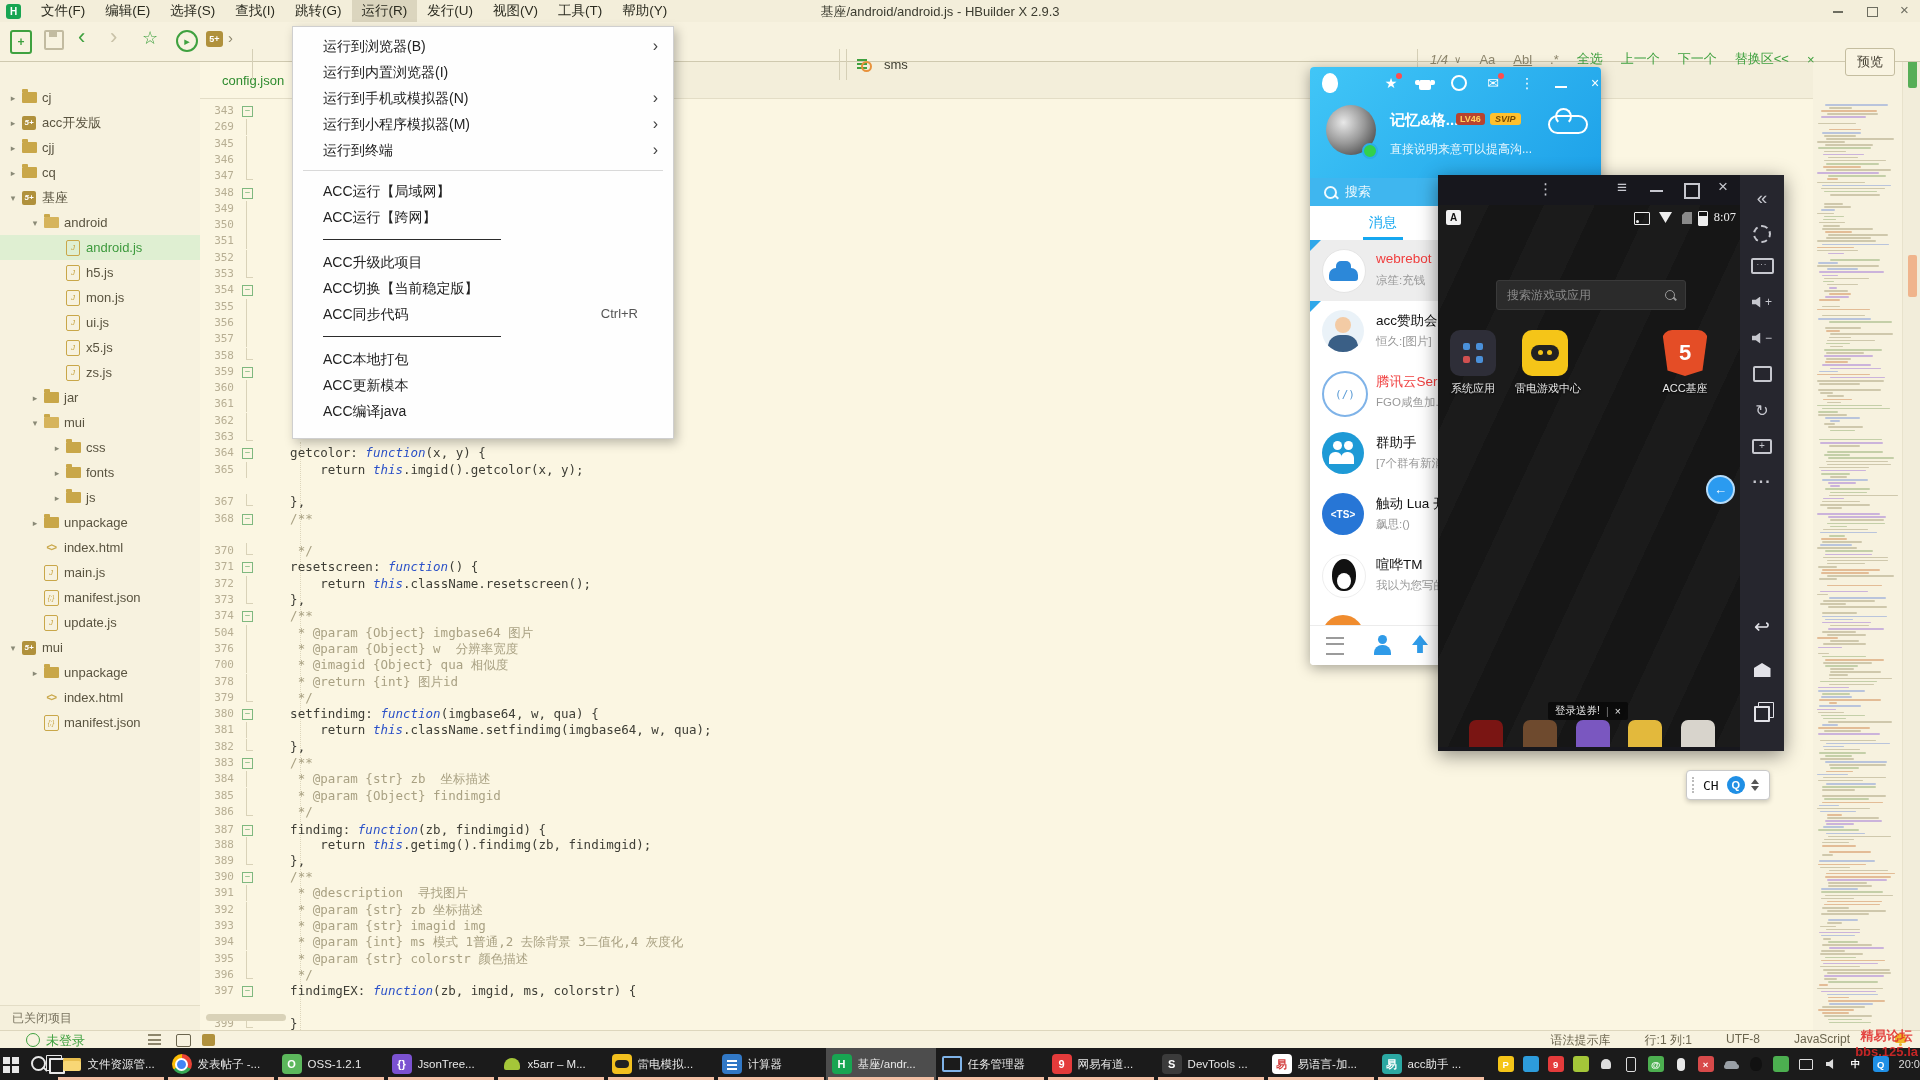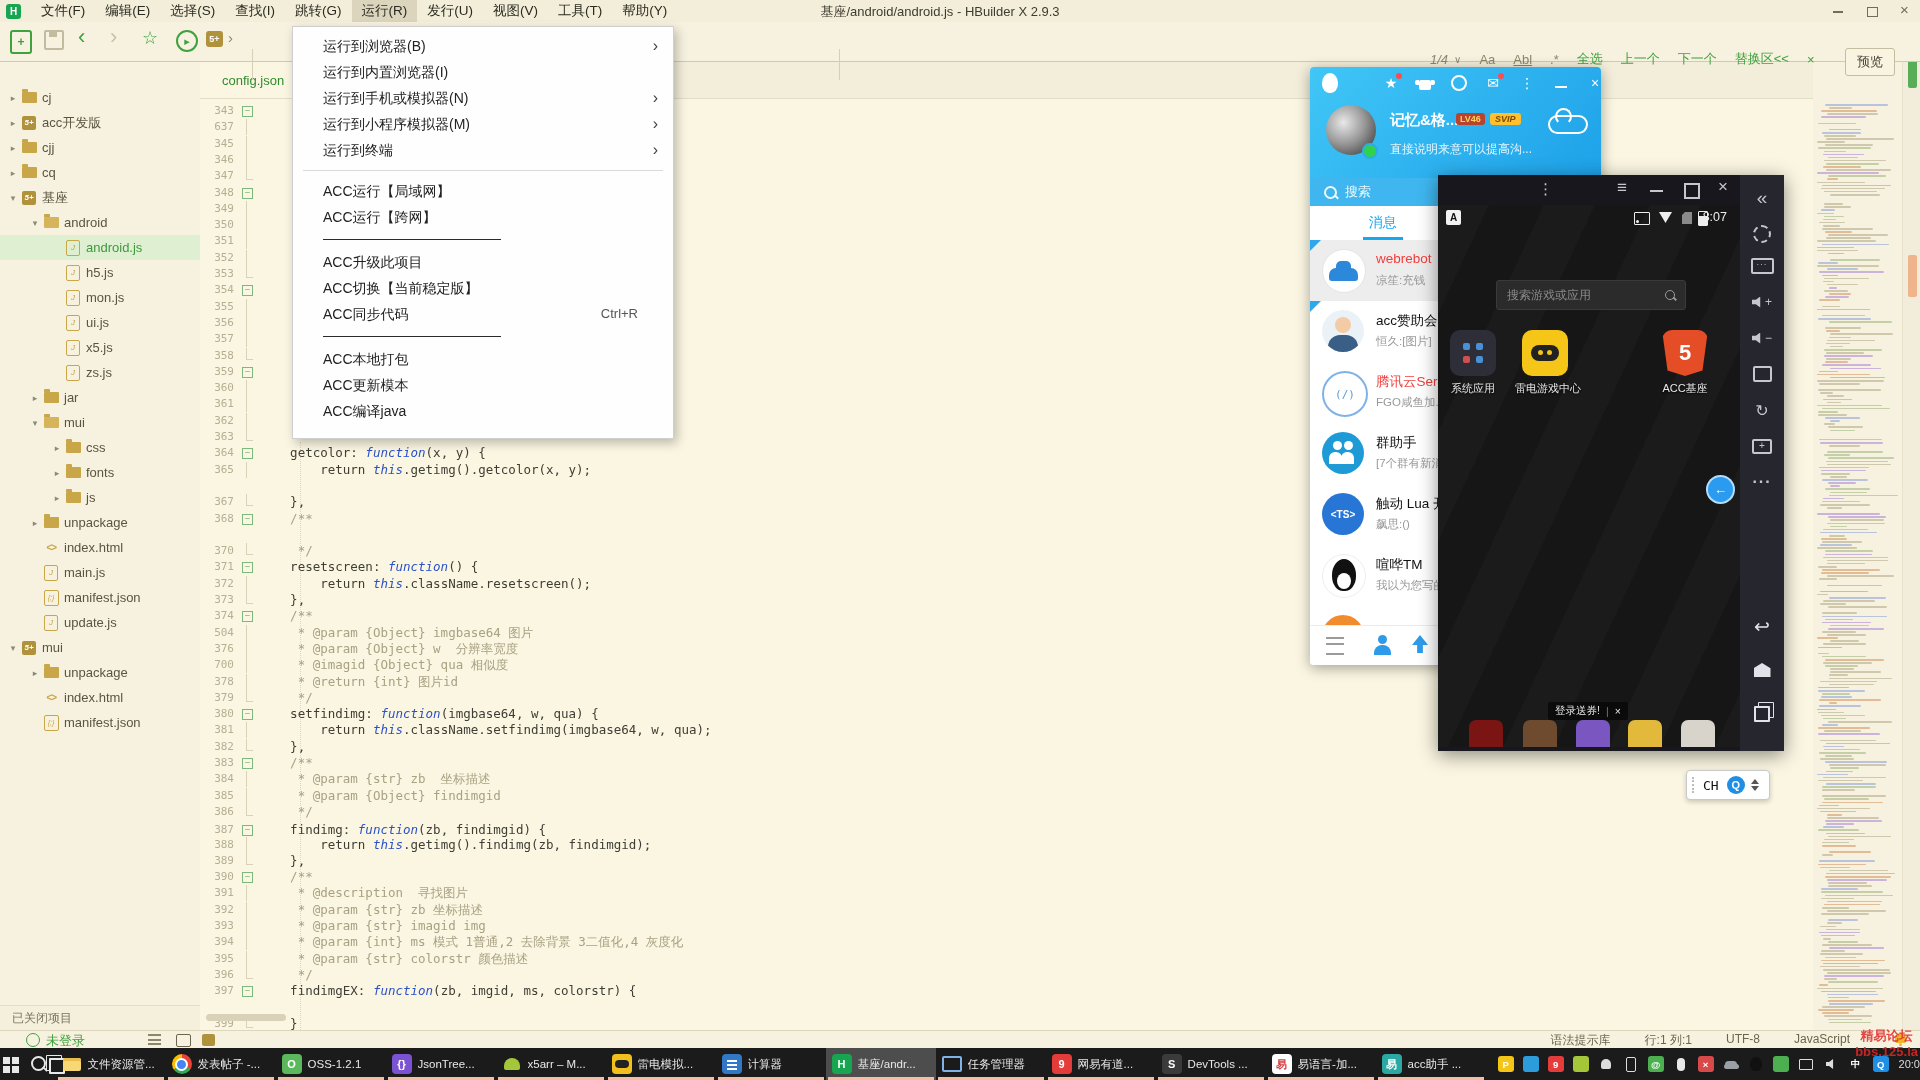--- a/index.html
+++ b/index.html
@@ -172,21 +172,21 @@
   .emu-max{position:absolute;left:246px;top:8px;width:12px;height:12px;border:2px solid #C6C7CE;}
   .emu-close{position:absolute;left:280px;top:2px;font-size:17px;color:#C6C7CE;}
   .emu-screen{position:absolute;left:0;top:30px;width:302px;height:542px;background:#161616 repeating-linear-gradient(115deg,rgba(255,255,255,.025) 0 46px,transparent 46px 96px);overflow:hidden;}
   .emu-status{position:absolute;left:0;top:0;width:302px;height:26px;color:#EDEDED;font-size:12.5px;}
   .es-a{position:absolute;left:8px;top:5px;width:15px;height:15px;background:#F2F2F2;border-radius:2px;color:#111;font-size:10px;font-weight:bold;display:flex;align-items:center;justify-content:center;}
   .es-cast{position:absolute;right:90px;top:7px;width:14px;height:11px;border:1.5px solid #EDEDED;border-radius:1px;}
   .es-cast::after{content:"";position:absolute;left:1px;bottom:1px;width:3px;height:3px;background:#EDEDED;border-radius:50%;}
   .es-wifi{position:absolute;right:68px;top:7px;width:13px;height:11px;background:#EDEDED;clip-path:polygon(50% 100%,0 0,100% 0);}
   .es-sim{position:absolute;right:48px;top:7px;width:10px;height:12px;background:#8a8a8a;clip-path:polygon(30% 0,100% 0,100% 100%,0 100%,0 25%);}
   .es-batt{position:absolute;right:32px;top:6px;width:8px;height:13px;border:1.5px solid #EDEDED;border-radius:1px;background:linear-gradient(to top,#EDEDED 70%,transparent 70%);}
-  .es-time{position:absolute;right:13px;top:5px;}
+  .es-time{position:absolute;right:4px;top:5px;font-family:Liberation Serif, serif;}
   .emu-search{position:absolute;left:58px;top:75px;width:188px;height:28px;background:#2B2B2B;border:1px solid #3A3A3A;border-radius:3px;display:flex;align-items:center;color:#8A8A8A;font-size:12px;}
   .emu-search .txt{margin-left:10px;}
   .emu-search .mag{position:absolute;right:10px;width:8px;height:8px;border:1.5px solid #9a9a9a;border-radius:50%;}
   .emu-search .mag::after{content:"";position:absolute;left:7px;top:7px;width:4px;height:1.5px;background:#9a9a9a;transform:rotate(45deg);}
   .emu-app{position:absolute;width:60px;text-align:center;}
   .emu-app .eico{width:46px;height:46px;border-radius:10px;margin:0 auto;position:relative;}
   .emu-app .elabel{margin-top:5px;font-size:11px;color:#E8E8E8;text-shadow:0 1px 2px #000;white-space:nowrap;}
   .eico-system{background:#2E2E38;}
   .eico-system::before{content:"";position:absolute;left:13px;top:13px;width:7px;height:7px;border-radius:2px;background:#4A90D9;box-shadow:13px 0 0 #4A90D9,0 13px 0 #D05050,13px 13px 0 #4A90D9;}
   .eico-game-center{background:#F5C518;}
@@ -293,20 +293,24 @@
   <div class="toolbar">
     <span class="tb-ico tb-new">+</span>
     <span class="tb-ico tb-save"></span>
     <span class="tb-ico tb-back">‹</span>
     <span class="tb-ico tb-fwd">›</span>
     <span class="tb-ico tb-star">☆</span>
     <span class="tb-ico tb-run">▸</span>
     <span class="tb-ico tb-dev5">5+</span>
     <span class="tb-ico tb-devcaret">›</span>
     <div class="find-box-l"></div>
+    <div class="find-box-r">
+      <span class="f-ico"></span>
+      <input class="find-input" value="sms" style="">
+    </div>
     <div class="find-ctrls">
       <span class="fc-count">1/4</span>
       <span class="fc-caret">∨</span>
       <span class="fc-grey">Aa</span>
       <span class="fc-grey fc-underl">Abl</span>
       <span class="fc-grey">.*</span>
       <span class="fc-green">全选</span>
       <span class="fc-green">上一个</span>
       <span class="fc-green">下一个</span>
       <span class="fc-green">替换区&lt;&lt;</span>
@@ -503,42 +507,42 @@
     <div class="side-footer">已关闭项目</div>
   </div>
 
   <div class="editor">
     <div class="tabbar">
       <div class="tab">config.json</div>
     </div>
     <div class="indent-guide"></div>
     <div class="code-lines">
         <div class="cl" style="top: 41px;"><span class="ln">343</span><span class="fold"><i class="fold-box" style="display: block;">−</i></span></div>
-        <div class="cl" style="top: 57.3px;"><span class="ln">637</span><span class="fold"><i class="fold-bar" style="display: block;"></i></span></div>
+        <div class="cl" style="top: 57.3px;"><span class="ln">269</span><span class="fold"><i class="fold-bar" style="display: block;"></i></span></div>
         <div class="cl" style="top: 73.6px;"><span class="ln">345</span><span class="fold"><i class="fold-bar" style="display: block;"></i></span></div>
         <div class="cl" style="top: 89.9px;"><span class="ln">346</span><span class="fold"><i class="fold-bar" style="display: block;"></i></span></div>
         <div class="cl" style="top: 106.2px;"><span class="ln">347</span><span class="fold"><i class="fold-tick" style="display: block;"></i></span></div>
         <div class="cl" style="top: 122.5px;"><span class="ln">348</span><span class="fold"><i class="fold-box" style="display: block;">−</i></span></div>
         <div class="cl" style="top: 138.8px;"><span class="ln">349</span><span class="fold"><i class="fold-bar" style="display: block;"></i></span></div>
         <div class="cl" style="top: 155.1px;"><span class="ln">350</span><span class="fold"><i class="fold-bar" style="display: block;"></i></span></div>
         <div class="cl" style="top: 171.4px;"><span class="ln">351</span><span class="fold"><i class="fold-bar" style="display: block;"></i></span></div>
         <div class="cl" style="top: 187.7px;"><span class="ln">352</span><span class="fold"><i class="fold-bar" style="display: block;"></i></span></div>
         <div class="cl" style="top: 204px;"><span class="ln">353</span><span class="fold"><i class="fold-tick" style="display: block;"></i></span></div>
         <div class="cl" style="top: 220.3px;"><span class="ln">354</span><span class="fold"><i class="fold-box" style="display: block;">−</i></span></div>
         <div class="cl" style="top: 236.6px;"><span class="ln">355</span><span class="fold"><i class="fold-bar" style="display: block;"></i></span></div>
         <div class="cl" style="top: 252.9px;"><span class="ln">356</span><span class="fold"><i class="fold-bar" style="display: block;"></i></span></div>
         <div class="cl" style="top: 269.2px;"><span class="ln">357</span><span class="fold"><i class="fold-bar" style="display: block;"></i></span></div>
         <div class="cl" style="top: 285.5px;"><span class="ln">358</span><span class="fold"><i class="fold-tick" style="display: block;"></i></span></div>
         <div class="cl" style="top: 301.8px;"><span class="ln">359</span><span class="fold"><i class="fold-box" style="display: block;">−</i></span></div>
         <div class="cl" style="top: 318.1px;"><span class="ln">360</span><span class="fold"><i class="fold-bar" style="display: block;"></i></span></div>
         <div class="cl" style="top: 334.4px;"><span class="ln">361</span><span class="fold"><i class="fold-bar" style="display: block;"></i></span></div>
         <div class="cl" style="top: 350.7px;"><span class="ln">362</span><span class="fold"><i class="fold-bar" style="display: block;"></i></span></div>
         <div class="cl" style="top: 367px;"><span class="ln">363</span><span class="fold"><i class="fold-tick" style="display: block;"></i></span></div>
         <div class="cl" style="top: 383.3px;"><span class="ln">364</span><span class="fold"><i class="fold-box" style="display: block;">−</i></span><span class="ct"><span class="tk">    getcolor: </span><span class="kw">function</span><span class="tk">(x, y) {</span></span></div>
-        <div class="cl" style="top: 399.6px;"><span class="ln">365</span><span class="fold"><i class="fold-bar" style="display: block;"></i></span><span class="ct"><span class="tk">        return </span><span class="kw">this</span><span class="tk">.getimg().getcolor(x, y);</span></span></div>
+        <div class="cl" style="top: 399.6px;"><span class="ln">365</span><span class="fold"><i class="fold-bar" style="display: block;"></i></span><span class="ct"><span class="tk">        return </span><span class="kw">this</span><span class="tk">.imgid().getcolor(x, y);</span></span></div>
         <div class="cl" style="top: 432.2px;"><span class="ln">367</span><span class="fold"><i class="fold-tick" style="display: block;"></i></span><span class="ct"><span class="tk">    },</span></span></div>
         <div class="cl" style="top: 448.5px;"><span class="ln">368</span><span class="fold"><i class="fold-box" style="display: block;">−</i></span><span class="ct"><span class="cm">    /**</span></span></div>
         <div class="cl" style="top: 481.1px;"><span class="ln">370</span><span class="fold"><i class="fold-tick" style="display: block;"></i></span><span class="ct"><span class="cm">     */</span></span></div>
         <div class="cl" style="top: 497.4px;"><span class="ln">371</span><span class="fold"><i class="fold-box" style="display: block;">−</i></span><span class="ct"><span class="tk">    resetscreen: </span><span class="kw">function</span><span class="tk">() {</span></span></div>
         <div class="cl" style="top: 513.7px;"><span class="ln">372</span><span class="fold"><i class="fold-bar" style="display: block;"></i></span><span class="ct"><span class="tk">        return </span><span class="kw">this</span><span class="tk">.className.resetscreen();</span></span></div>
         <div class="cl" style="top: 530px;"><span class="ln">373</span><span class="fold"><i class="fold-tick" style="display: block;"></i></span><span class="ct"><span class="tk">    },</span></span></div>
         <div class="cl" style="top: 546.3px;"><span class="ln">374</span><span class="fold"><i class="fold-box" style="display: block;">−</i></span><span class="ct"><span class="cm">    /**</span></span></div>
         <div class="cl" style="top: 562.6px;"><span class="ln">504</span><span class="fold"><i class="fold-bar" style="display: block;"></i></span><span class="ct"><span class="cm">     * @param {Object} imgbase64 图片</span></span></div>
         <div class="cl" style="top: 578.9px;"><span class="ln">376</span><span class="fold"><i class="fold-bar" style="display: block;"></i></span><span class="ct"><span class="cm">     * @param {Object} w  分辨率宽度</span></span></div>
         <div class="cl" style="top: 595.2px;"><span class="ln">700</span><span class="fold"><i class="fold-bar" style="display: block;"></i></span><span class="ct"><span class="cm">     * @imagid {Object} qua 相似度</span></span></div>

